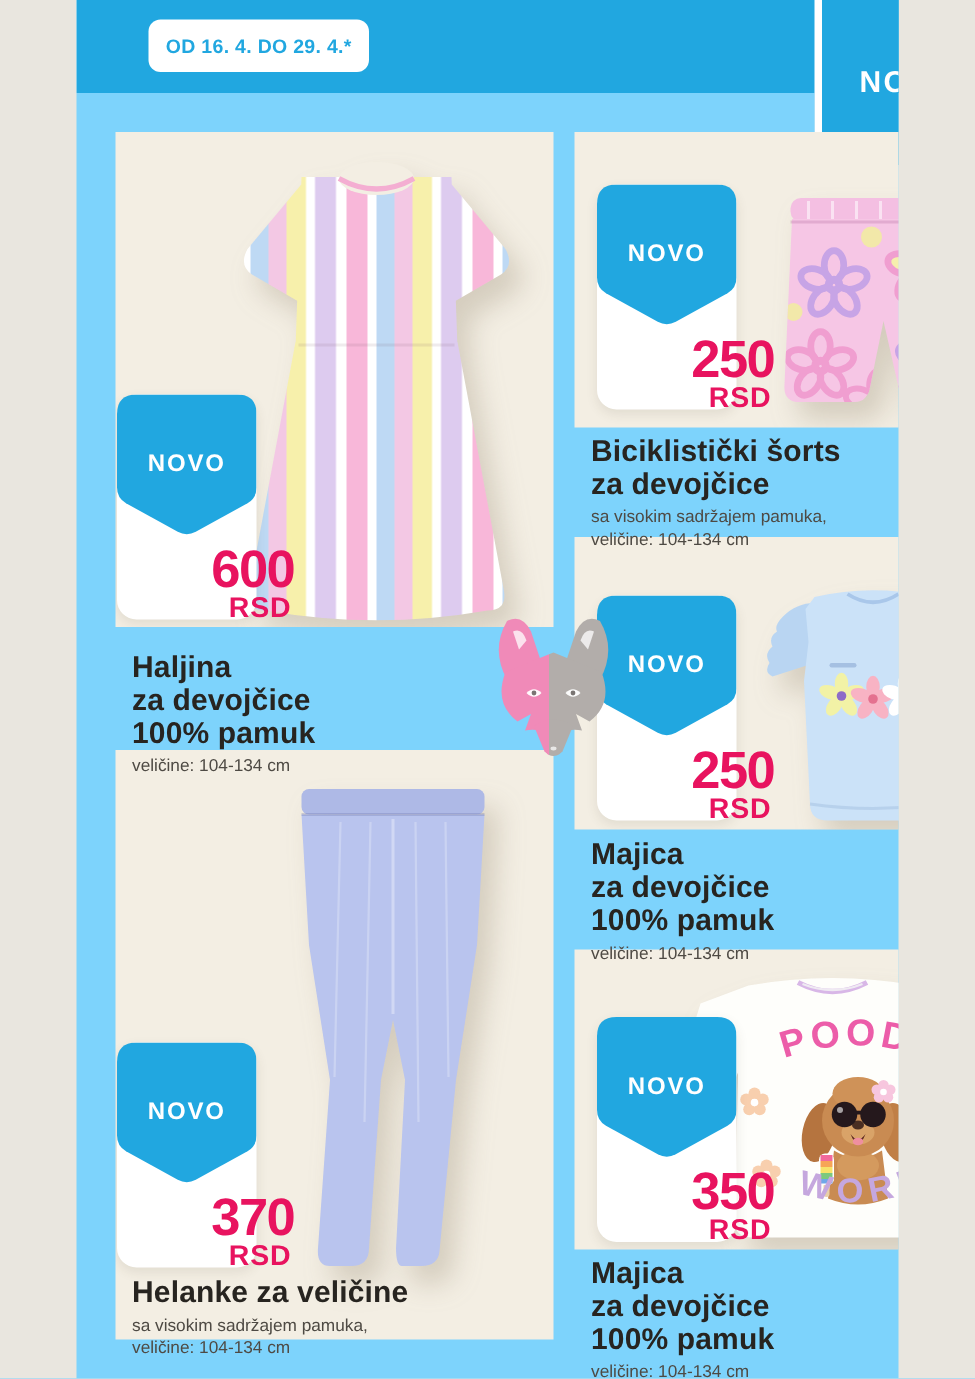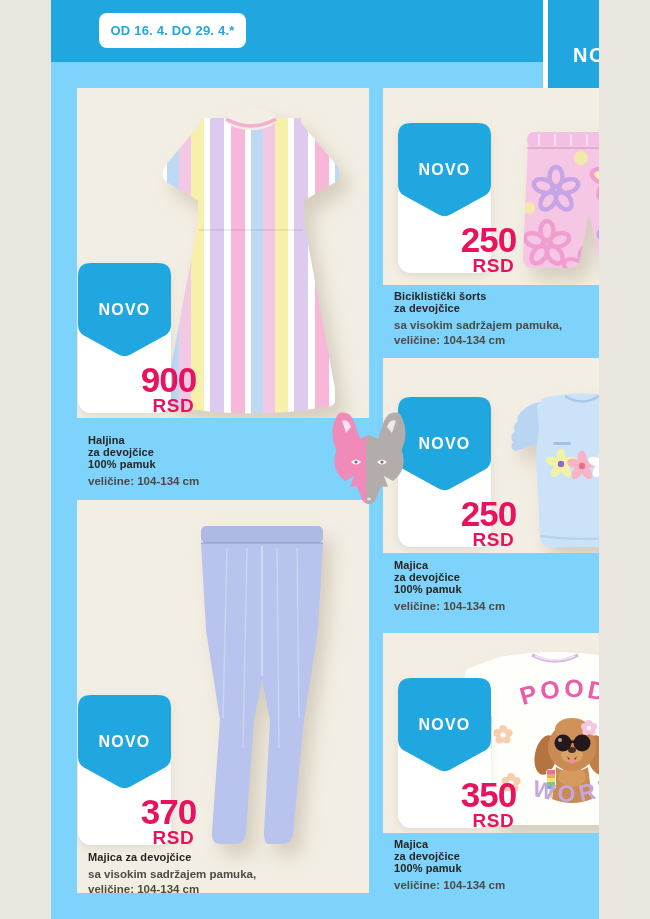--- a/index.html
+++ b/index.html
@@ -31,22 +31,22 @@
               box-shadow:0 3px 8px rgba(70,58,35,.10);}
   .ribbon{position:absolute;left:0;top:0;}
   .novo-label{position:absolute;left:0;top:0;width:93px;height:94px;display:flex;align-items:center;justify-content:center;
               color:#fff;font-weight:700;font-size:16px;letter-spacing:1.2px;}
   .price-wrap{position:absolute;left:0;top:100px;width:93px;display:flex;justify-content:center;padding-left:44px;}
   .amount{font-size:35px;font-weight:700;color:#e8135f;line-height:.95;letter-spacing:-1px;text-align:center;}
   .currency{font-size:19px;font-weight:700;color:#e8135f;text-align:right;line-height:1;padding-right:2px;letter-spacing:.5px;}
 
   
   .tblock{position:absolute;width:230px;z-index:4;}
-  .tblock .t{font-size:11px;font-weight:700;color:#272420;line-height:1.1;letter-spacing:.1px;}
-  .tblock .d{font-size:11.5px;color:#4e4a44;line-height:1.3;font-weight:bold;}
+  .tblock .t{font-size:20px;font-weight:700;color:#272420;line-height:1.1;letter-spacing:.1px;}
+  .tblock .d{font-size:11.5px;color:#4e4a44;line-height:1.3;}
   .tblock .d.first{margin-top:4px;}
   .footnote{position:absolute;left:25px;top:940px;font-size:14px;color:#5c5751;}
 
   .fox{position:absolute;left:272px;top:412px;z-index:30;}
 </style>
 </head>
 <body>
 
 <div id="page">
 
@@ -84,21 +84,21 @@
       <path d="M79 13 Q104 27 129 13" stroke="#f4aed2" stroke-width="3.5" fill="none"></path>
     </svg>
     <div class="badge" style="left:1px;top:175px">
       <div class="price-card"></div>
       <svg class="ribbon" width="93" height="96" viewBox="0 0 93 96">
         <path d="M13 0 H80 Q93 0 93 13 V62 Q93 69 87 72.5 L52.5 91.5 Q46.5 94.8 40.5 91.5 L6 72.5 Q0 69 0 62 V13 Q0 0 13 0 Z" fill="#21a7e0"></path>
       </svg>
       <div class="novo-label">NOVO</div>
       <div class="price-wrap">
         <div class="price-inner">
-          <div class="amount">900</div>
+          <div class="amount">600</div>
           <div class="currency">RSD</div>
         </div>
       </div>
     </div>
   </section>
 
   <section class="card" id="card-r1">
     <svg class="garment" style="left:128px;top:40px" width="160" height="158" viewBox="0 0 160 158">
       <defs>
         <clipPath id="shortsClip">
@@ -368,21 +368,21 @@
   </div>
 
   <div class="tblock" style="left:343px;top:559px">
     <div class="t">Majica</div>
     <div class="t">za devojčice</div>
     <div class="t">100% pamuk</div>
     <div class="d first">veličine: 104-134 cm</div>
   </div>
 
   <div class="tblock" style="left:37px;top:851px">
-    <div class="t">Majica za devojčice</div>
+    <div class="t">Helanke za veličine</div>
     <div class="d first">sa visokim sadržajem pamuka,</div>
     <div class="d">veličine: 104-134 cm</div>
   </div>
 
   <div class="tblock" style="left:343px;top:838px">
     <div class="t">Majica</div>
     <div class="t">za devojčice</div>
     <div class="t">100% pamuk</div>
     <div class="d first">veličine: 104-134 cm</div>
   </div>

